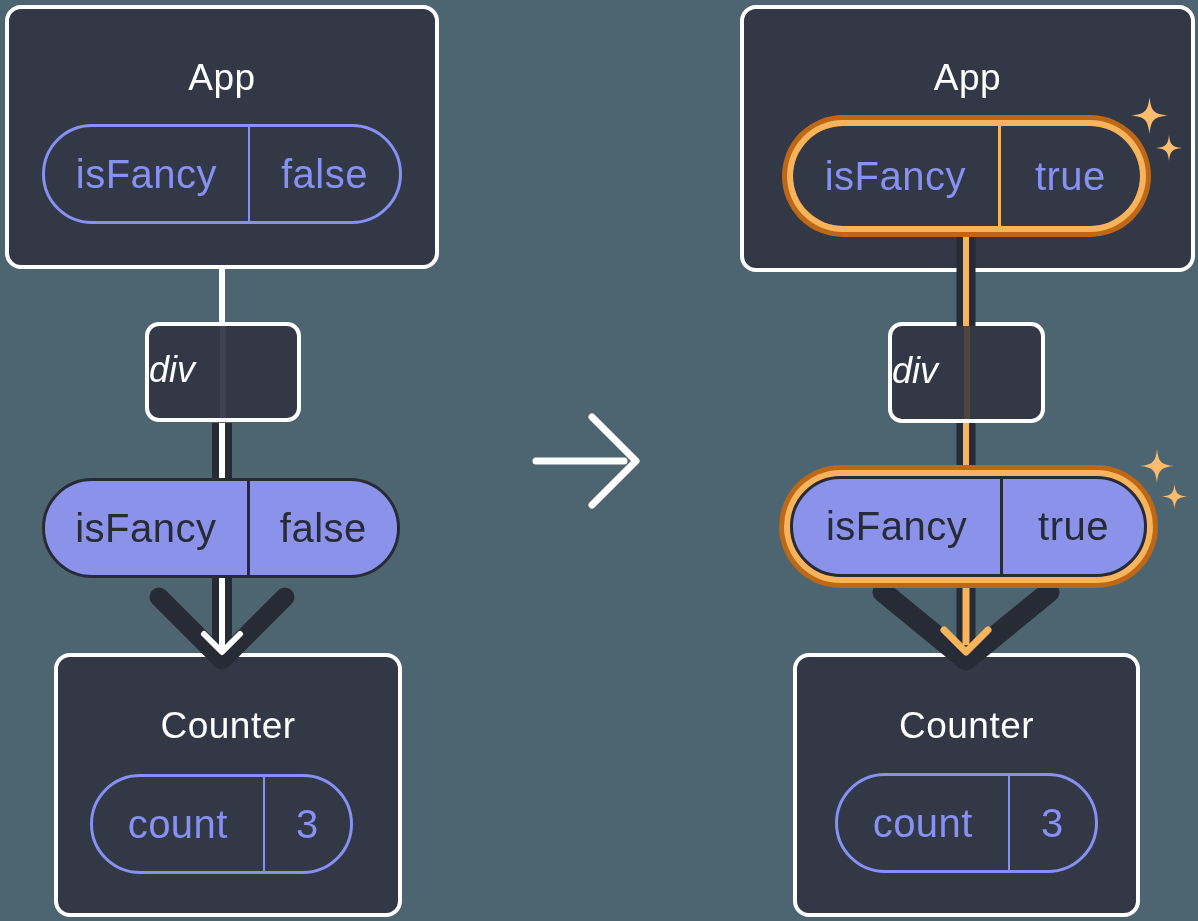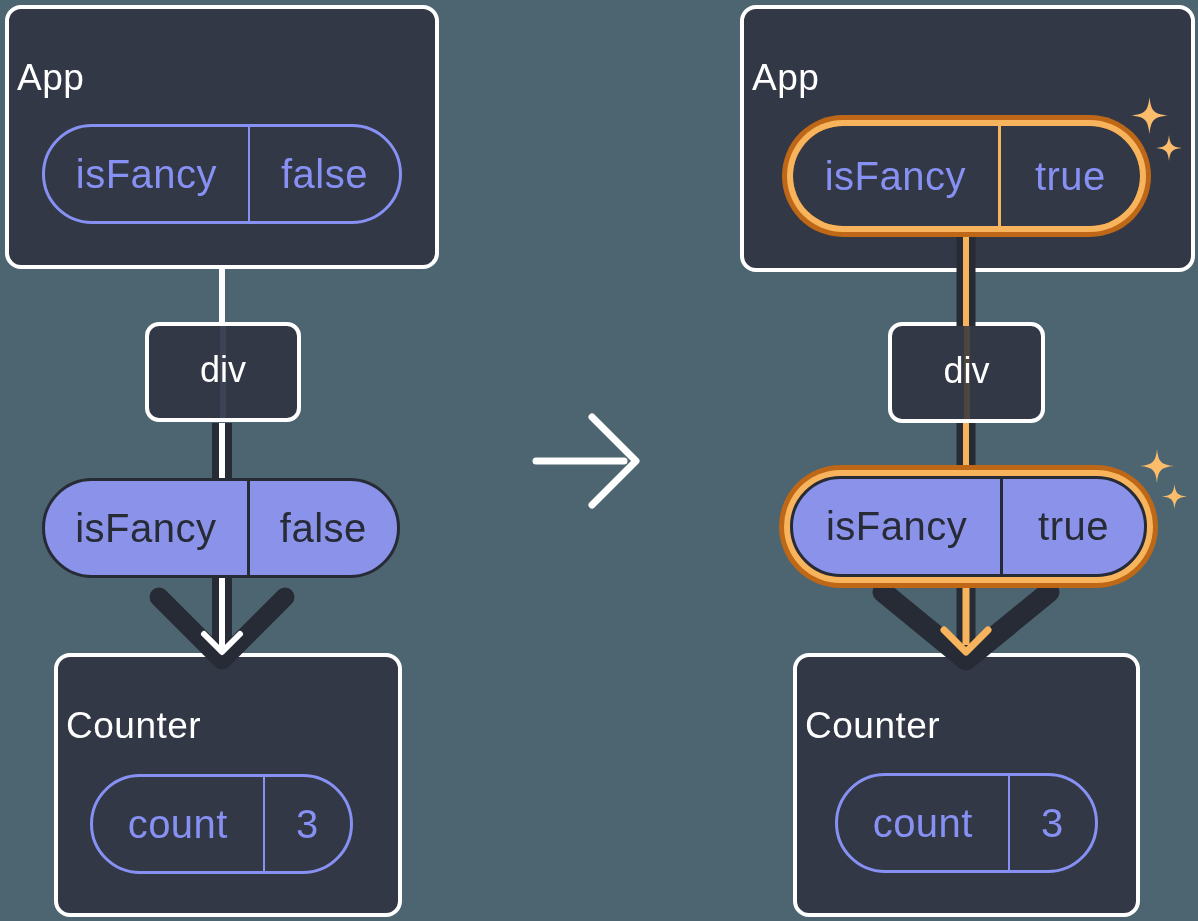--- a/index.html
+++ b/index.html
@@ -7,41 +7,41 @@
     --ink:#262B36; --white:#FFFFFF; --orange-deep:#BE6716; --orange:#F8B45C;
     --sparkle:#FBBD6C; --thread-left:#3D4254; --thread-right:#4E463E;
   }
   html,body{margin:0;padding:0;}
   body{width:1198px;height:921px;background:var(--bg);
        font-family:"Liberation Sans", sans-serif; overflow:hidden;}
   .canvas{position:relative;width:1198px;height:921px;background:var(--bg);}
 
   .card{position:absolute;background:var(--card);border:4px solid var(--white);
         border-radius:16px;box-sizing:border-box;z-index:1;}
-  .card-title{position:absolute;left:8px;right:0;
+  .card-title{position:absolute;left:0;right:0;text-align:center;
         color:var(--white);font-size:37px;font-weight:500;letter-spacing:.5px;z-index:2;}
 
   .pill{position:absolute;display:flex;box-sizing:border-box;border-radius:999px;
         overflow:hidden;z-index:6;}
   .pill .cell{display:flex;align-items:center;justify-content:center;
         font-size:40px;letter-spacing:.5px;}
   .pill.outline{border:3px solid var(--purple);background:transparent;color:var(--purple);}
   .pill.outline .cell.key{border-right:2px solid var(--purple);}
   .pill.solid{border:3px solid var(--ink);background:var(--purple-fill);color:var(--ink);}
   .pill.solid .cell.key{border-right:3px solid var(--ink);}
   .pill.fancy-ring{box-shadow:0 0 0 6px var(--orange), 0 0 0 11px var(--orange-deep);}
   .pill.orange-outline{border:none;background:transparent;color:var(--purple);
         box-shadow:0 0 0 6px var(--orange), 0 0 0 11px var(--orange-deep);}
   .pill.orange-outline .cell.key{border-right:3px solid var(--orange);}
   .bold{font-weight:400;}
 
   .divbox{position:absolute;background:var(--card);border:4px solid var(--white);
         border-radius:14px;box-sizing:border-box;z-index:3;}
   .divbox .label{position:absolute;left:0;right:0;top:50%;transform:translateY(-54%);
-        text-align:center;color:var(--white);font-size:36px;font-weight:500;z-index:2;}
+        text-align:left;color:var(--white);font-size:36px;font-weight:500;z-index:2;font-style:italic;}
   .divbox .thread{position:absolute;top:0;bottom:0;left:50%;width:6px;
         transform:translateX(-50%);z-index:1;}
 
   .overlay{position:absolute;left:0;top:0;z-index:4;pointer-events:none;}
   .sparkle{position:absolute;z-index:7;pointer-events:none;}
 </style>
 </head>
 <body>
 
 <div class="canvas">

